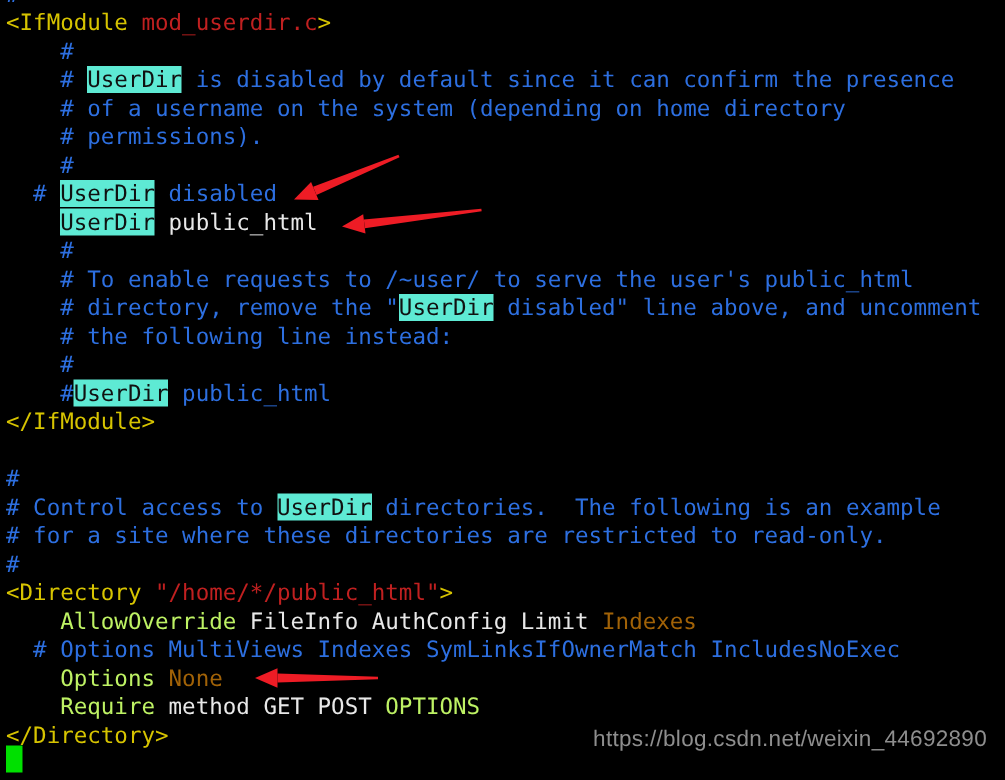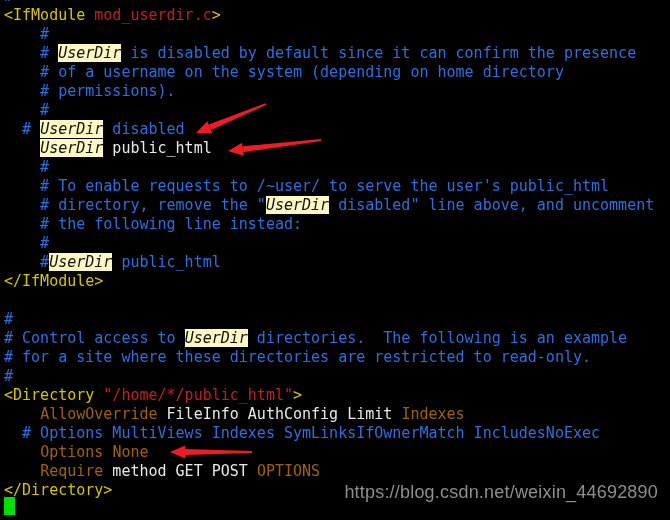--- a/index.html
+++ b/index.html
@@ -36,27 +36,26 @@
     white-space: pre;
     padding-left: 4px;
     box-sizing: border-box;
   }
 
   
   .tok        { white-space: pre; }
   .c-comment  { color: #2d6fe0; }
   .c-tag      { color: #d7c400; }
   .c-string   { color: #c02020; }
-  .c-keyword  { color: #a16207; }
+  .c-keyword  { color: #bef264; }
   .c-plain    { color: #e8e8e8; }
   .c-red      { color: #a16207; }
   .hl {
-    background: #fef9c3;
+    background: #5eead4;
     color: #101010;
-    font-style: italic;
   }
   .c-comment.hl, .c-blue.hl { color: #101010; }
 
   
   #cursor {
     position: absolute;
     left: 4px;
     top: 497px;
     width: 11px;
     height: 18px;
@@ -71,21 +70,21 @@
     pointer-events: none;
   }
 
   
   #watermark {
     position: absolute;
     right: 12px;
     bottom: 18px;
     color: #8e8e8e;
     font-family: "Liberation Sans", sans-serif;
-    font-size: 18px;
+    font-size: 15px;
     letter-spacing: 0.2px;
     white-space: nowrap;
   }
 </style>
 </head>
 <body>
 
 <div id="screen" style="background: rgb(0, 0, 0);">
 
   <div id="code" style="top: -13px;"><div class="line"><span class="tok c-comment">#</span></div><div class="line"><span class="tok c-tag">&lt;IfModule </span><span class="tok c-string">mod_userdir.c</span><span class="tok c-tag">&gt;</span></div><div class="line"><span class="tok c-comment">    #</span></div><div class="line"><span class="tok c-comment">    # </span><span class="tok c-comment hl">UserDir</span><span class="tok c-comment"> is disabled by default since it can confirm the presence</span></div><div class="line"><span class="tok c-comment">    # of a username on the system (depending on home directory</span></div><div class="line"><span class="tok c-comment">    # permissions).</span></div><div class="line"><span class="tok c-comment">    #</span></div><div class="line"><span class="tok c-comment">  # </span><span class="tok c-comment hl">UserDir</span><span class="tok c-comment"> disabled</span></div><div class="line"><span class="tok c-plain">    </span><span class="tok c-plain hl">UserDir</span><span class="tok c-plain"> public_html</span></div><div class="line"><span class="tok c-comment">    #</span></div><div class="line"><span class="tok c-comment">    # To enable requests to /~user/ to serve the user's public_html</span></div><div class="line"><span class="tok c-comment">    # directory, remove the "</span><span class="tok c-comment hl">UserDir</span><span class="tok c-comment"> disabled" line above, and uncomment</span></div><div class="line"><span class="tok c-comment">    # the following line instead:</span></div><div class="line"><span class="tok c-comment">    #</span></div><div class="line"><span class="tok c-comment">    #</span><span class="tok c-comment hl">UserDir</span><span class="tok c-comment"> public_html</span></div><div class="line"><span class="tok c-tag">&lt;/IfModule&gt;</span></div><div class="line"><span class="tok c-plain"></span></div><div class="line"><span class="tok c-comment">#</span></div><div class="line"><span class="tok c-comment"># Control access to </span><span class="tok c-comment hl">UserDir</span><span class="tok c-comment"> directories.  The following is an example</span></div><div class="line"><span class="tok c-comment"># for a site where these directories are restricted to read-only.</span></div><div class="line"><span class="tok c-comment">#</span></div><div class="line"><span class="tok c-tag">&lt;Directory </span><span class="tok c-string">"/home/*/public_html"</span><span class="tok c-tag">&gt;</span></div><div class="line"><span class="tok c-plain">    </span><span class="tok c-keyword">AllowOverride</span><span class="tok c-plain"> FileInfo AuthConfig Limit </span><span class="tok c-red">Indexes</span></div><div class="line"><span class="tok c-comment">  # Options MultiViews Indexes SymLinksIfOwnerMatch IncludesNoExec</span></div><div class="line"><span class="tok c-plain">    </span><span class="tok c-keyword">Options</span><span class="tok c-plain"> </span><span class="tok c-red">None</span></div><div class="line"><span class="tok c-plain">    </span><span class="tok c-keyword">Require</span><span class="tok c-plain"> method GET POST </span><span class="tok c-keyword">OPTIONS</span></div><div class="line"><span class="tok c-tag">&lt;/Directory&gt;</span></div></div>

